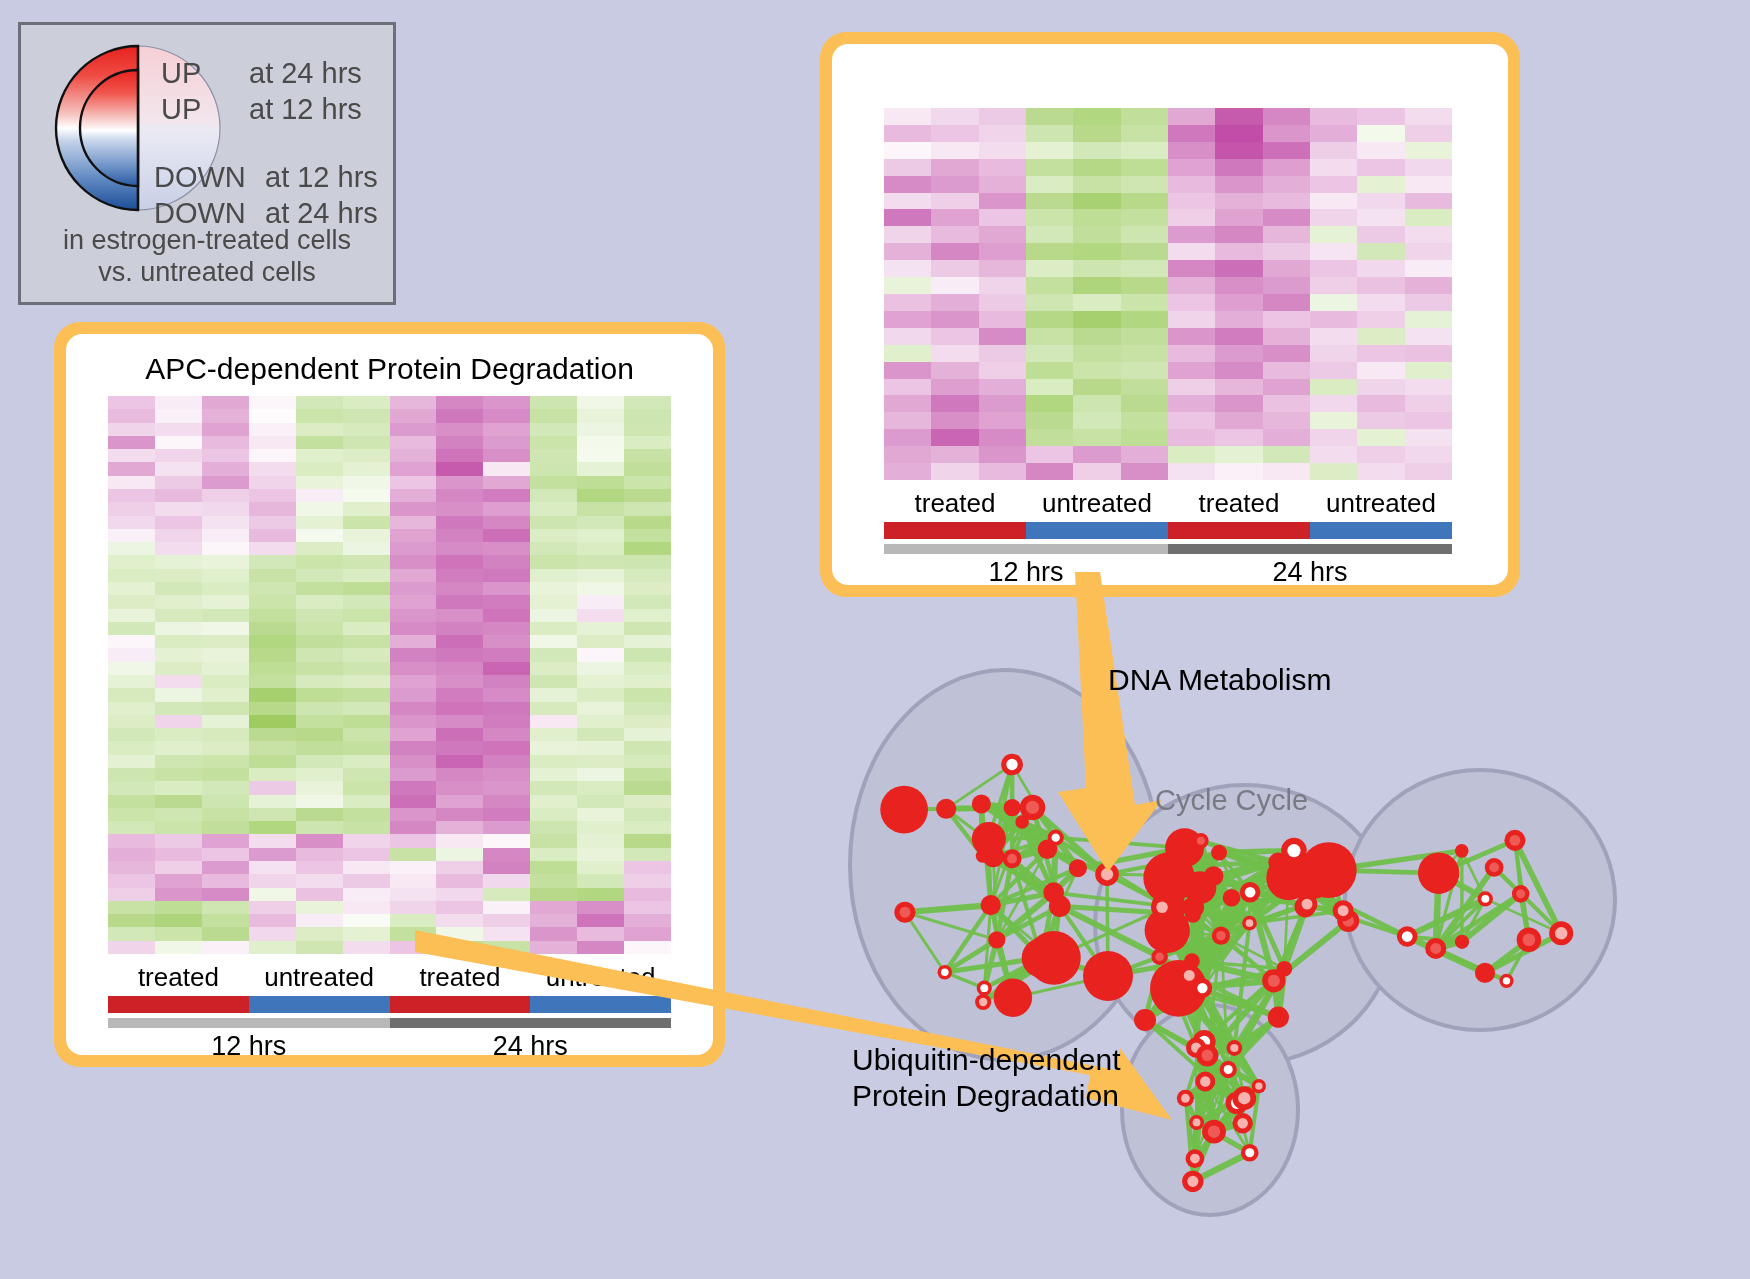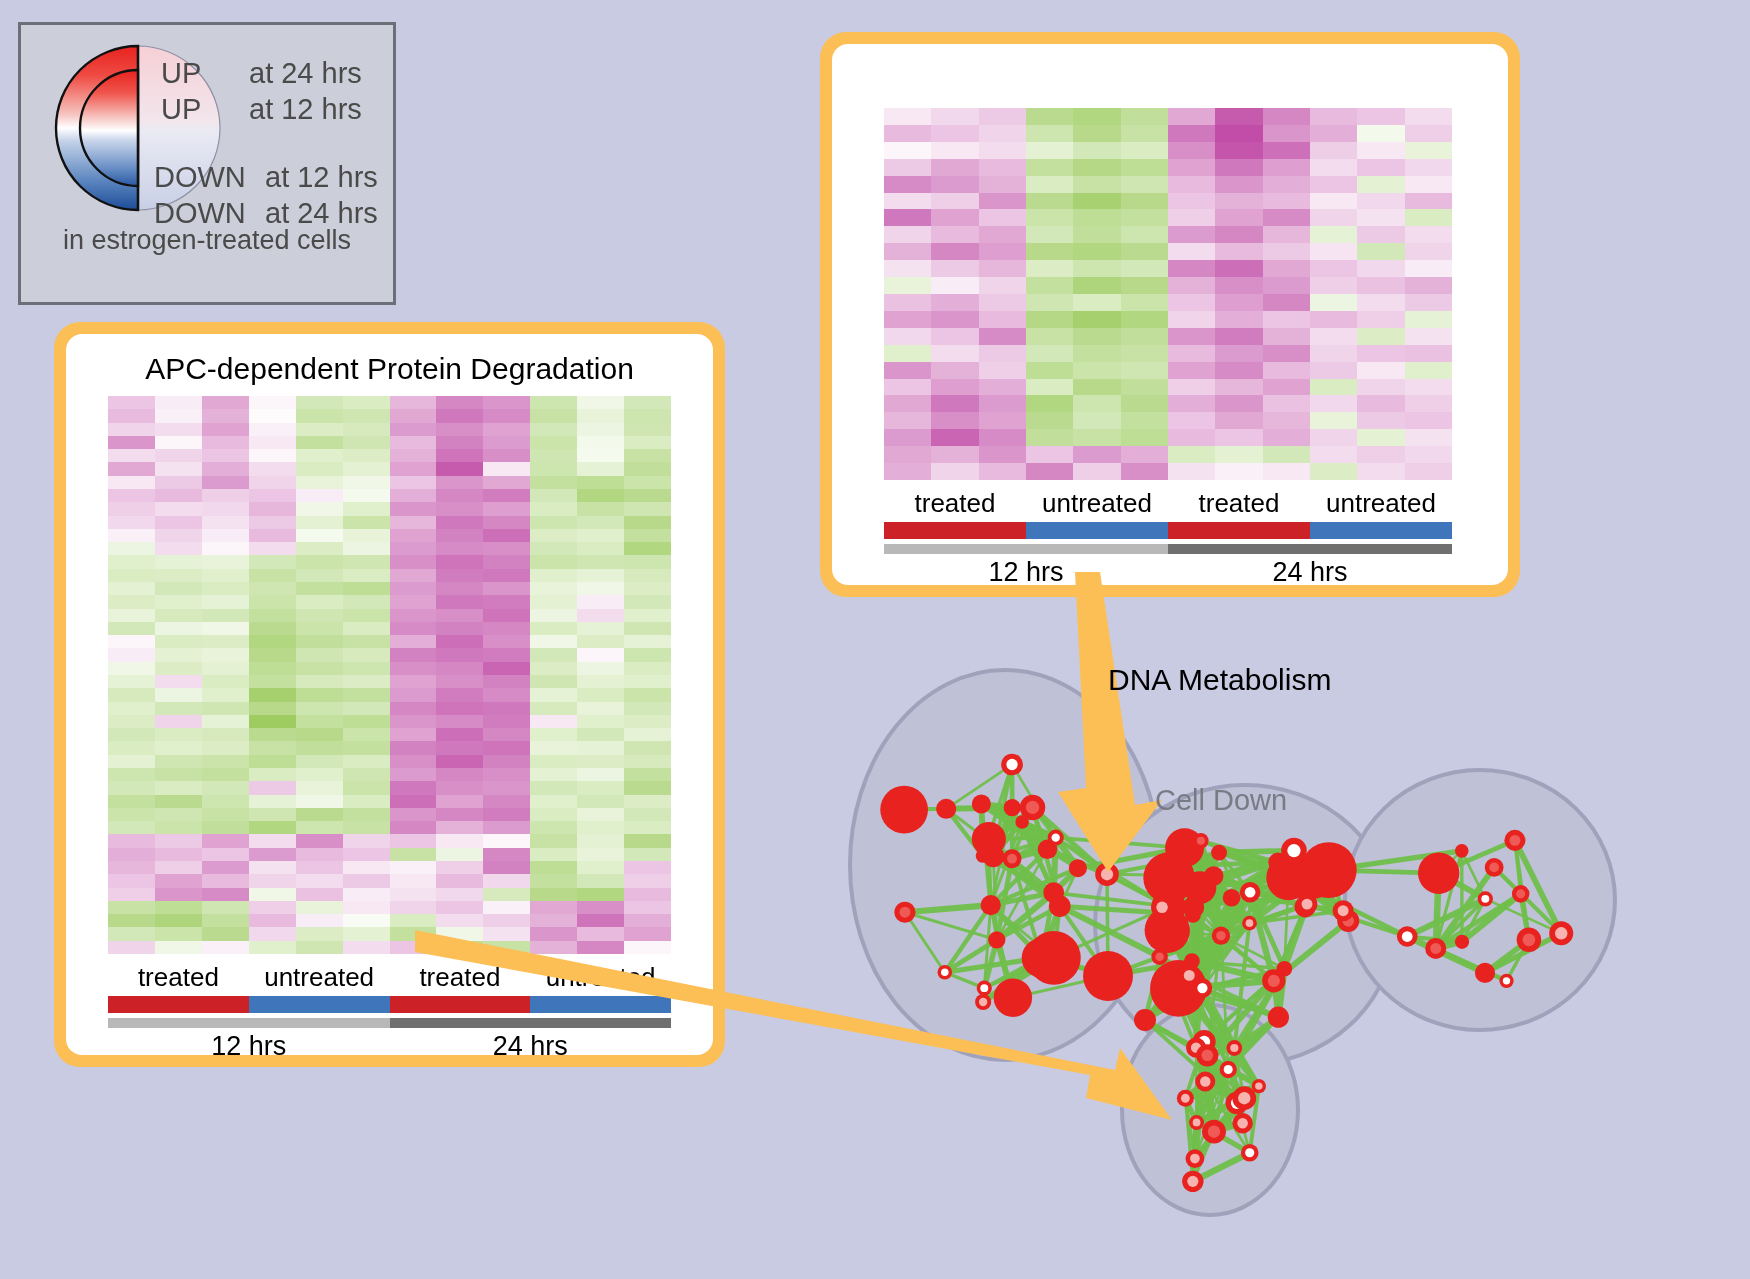--- a/index.html
+++ b/index.html
@@ -116,20 +116,21 @@
     <div class="wheel-label" style="left:228px;top:32px;">at 24 hrs</div>
     <div class="wheel-label" style="left:140px;top:68px;">UP</div>
     <div class="wheel-label" style="left:228px;top:68px;">at 12 hrs</div>
     <div class="wheel-label" style="left:133px;top:136px;">DOWN</div>
     <div class="wheel-label" style="left:244px;top:136px;">at 12 hrs</div>
     <div class="wheel-label" style="left:133px;top:172px;">DOWN</div>
     <div class="wheel-label" style="left:244px;top:172px;">at 24 hrs</div>
 
     <div class="wheel-sub">
       <div>in estrogen-treated cells</div>
+      <div>vs. untreated cells</div>
     </div>
   </div>
 
 
   <div class="panel" id="panel-replication">
     <div class="panel-inner">
       <div class="hm-grid" id="grid-rep" style="left: 52px; top: 64px; width: 568px; height: 372px; grid-template-columns: repeat(12, 1fr); grid-template-rows: repeat(22, 1fr);">
           <div class="hm-cell" style="background: rgb(247, 232, 244);"></div>
           <div class="hm-cell" style="background: rgb(242, 216, 236);"></div>
           <div class="hm-cell" style="background: rgb(236, 201, 228);"></div>
@@ -1512,16 +1513,18 @@
       <g>
         <path d="M285,-28 L310,-28 L345,205 L372,200 L318,272 L268,192 L296,188 Z" fill="#fcbf56"></path>
       </g>
 
       <g>
         <path d="M-375,330 L-375,352 L300,475 L296,498 L382,520 L330,448 L325,470 Z" fill="#fcbf56"></path>
       </g>
     </svg>
 
     <div class="net-label black" style="left:318px;top:62px;">DNA Metabolism</div>
-    <div class="net-label grey" style="left:365px;top:183px;font-size:29px;">Cell Down</div>
+    <div class="net-label grey" style="left:365px;top:183px;font-size:29px;">Cycle Cycle</div>
+    <div class="net-label black" style="left:62px;top:442px;">Ubiquitin-dependent
+Protein Degradation</div>
   </div>
 
 </div>
 
 </body></html>

